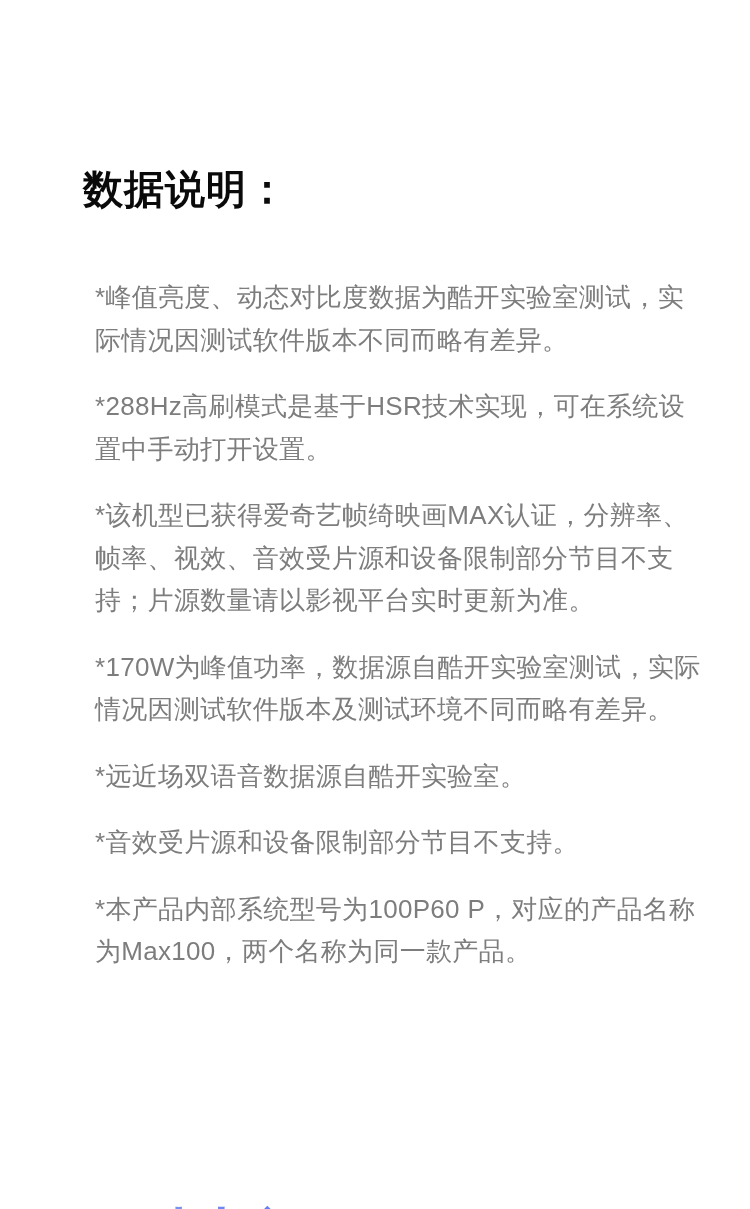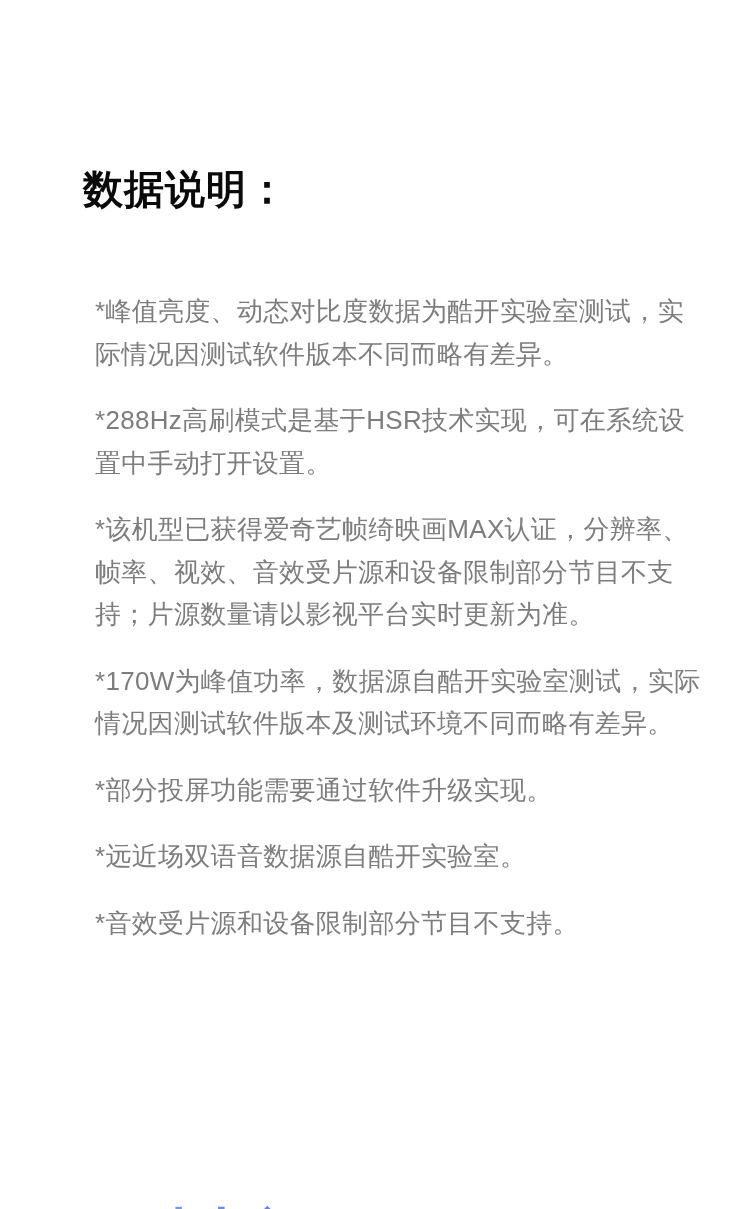--- a/index.html
+++ b/index.html
@@ -14,21 +14,21 @@
   }
   .notes-section { padding: 0 35px; }
   .section-title {
     padding-top: 128px;
     font-size: 40px;
     font-weight: 700;
     color: #0a0a0a;
     line-height: 50px;
     letter-spacing: 1px;
   }
-  .notes { margin-top: 40px; }
+  .notes { margin-top: 26px; }
   .note {
     font-size: 26px;
     line-height: 42.5px;
     color: #7d7d7d;
     letter-spacing: 0.3px;
     text-align: left;
     word-break: break-all;
   }
   .footer-heading {
     position: absolute;
@@ -51,19 +51,19 @@
 <body>
 
 <div class="page">
   <section class="notes-section">
     <h1 class="section-title">数据说明：</h1>
     <div class="notes">
       <p class="note">*峰值亮度、动态对比度数据为酷开实验室测试，实际情况因测试软件版本不同而略有差异。</p>
       <p class="note">*288Hz高刷模式是基于HSR技术实现，可在系统设置中手动打开设置。</p>
       <p class="note">*该机型已获得爱奇艺帧绮映画MAX认证，分辨率、帧率、视效、音效受片源和设备限制部分节目不支持；片源数量请以影视平台实时更新为准。</p>
       <p class="note">*170W为峰值功率，数据源自酷开实验室测试，实际情况因测试软件版本及测试环境不同而略有差异。</p>
-      <p class="note">*部分投屏功能需要通过软件升级实现。</p>
       <p class="note">*远近场双语音数据源自酷开实验室。</p>
       <p class="note">*音效受片源和设备限制部分节目不支持。</p>
+      <p class="note">*本产品内部系统型号为100P60 P，对应的产品名称为Max100，两个名称为同一款产品。</p>
     </div>
   </section>
   <h2 class="footer-heading">百吋电视</h2>
 </div>
 
 </body></html>

